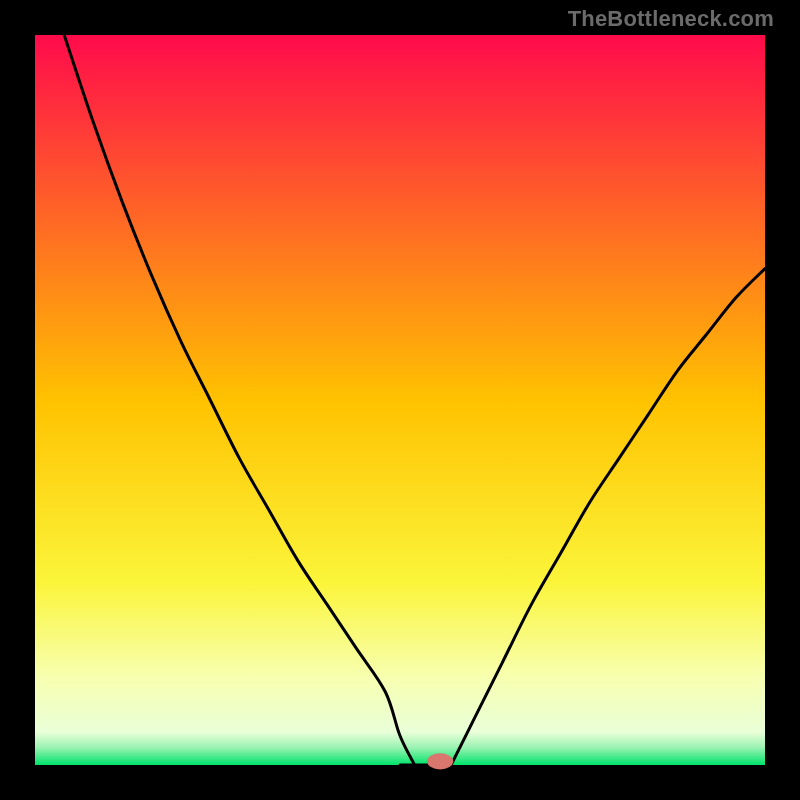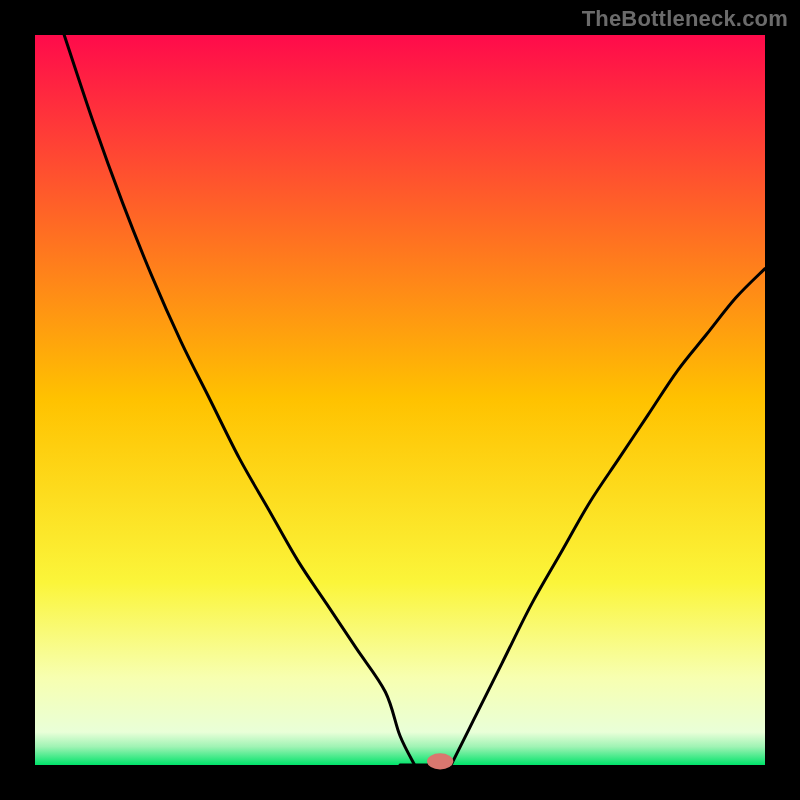--- a/index.html
+++ b/index.html
@@ -15,21 +15,21 @@
     height: 800px;
     position: relative;
     background: #000;
   }
   svg {
     display: block;
   }
   .watermark {
     position: absolute;
     top: 6px;
-    right: 12px;
+    right: 26px;
     font-size: 22px;
     font-weight: bold;
     color: #6b6b6b;
     letter-spacing: 0.2px;
   }
 </style>
 </head>
 <body>
 
 <div class="chart-container">

